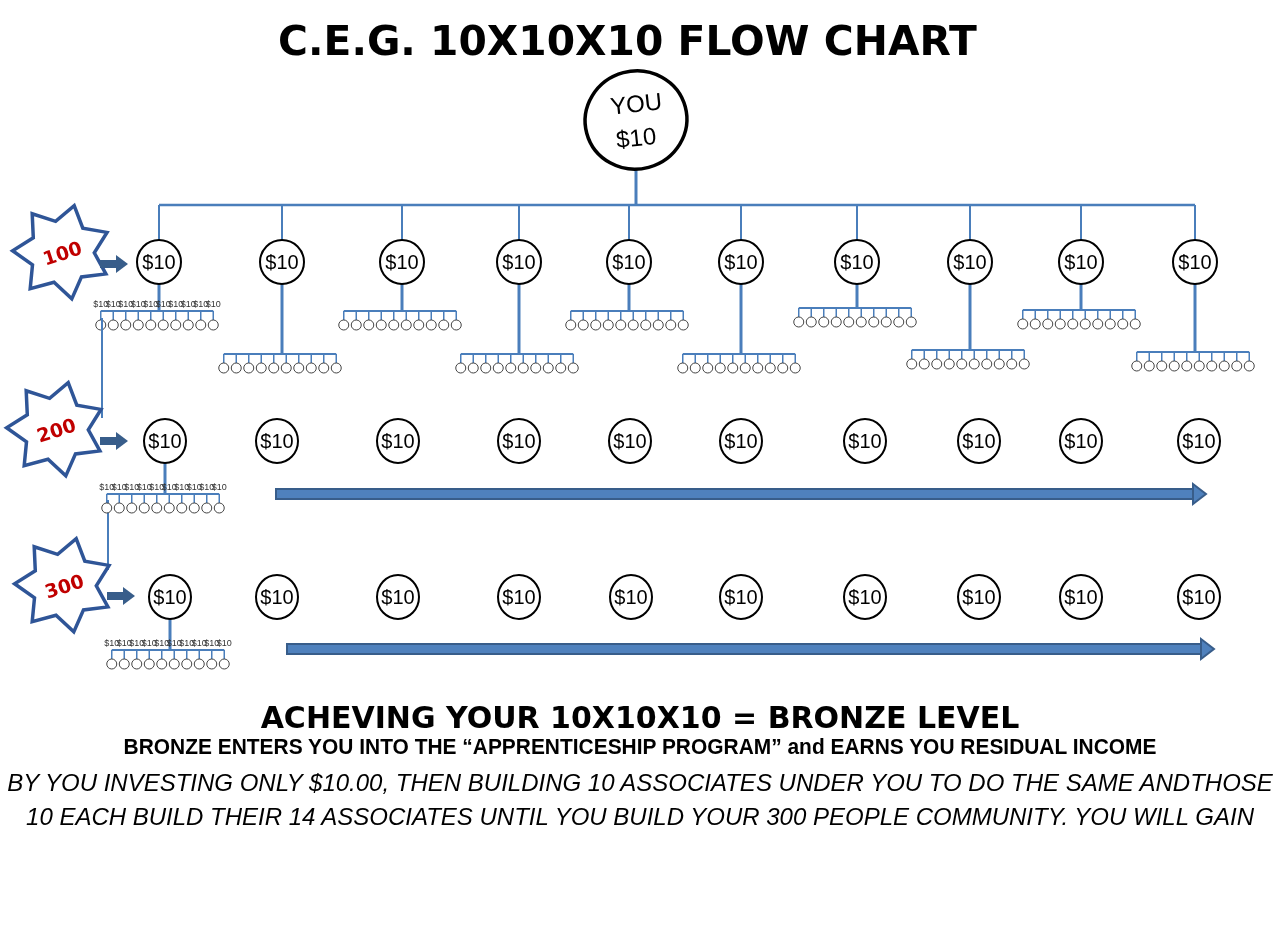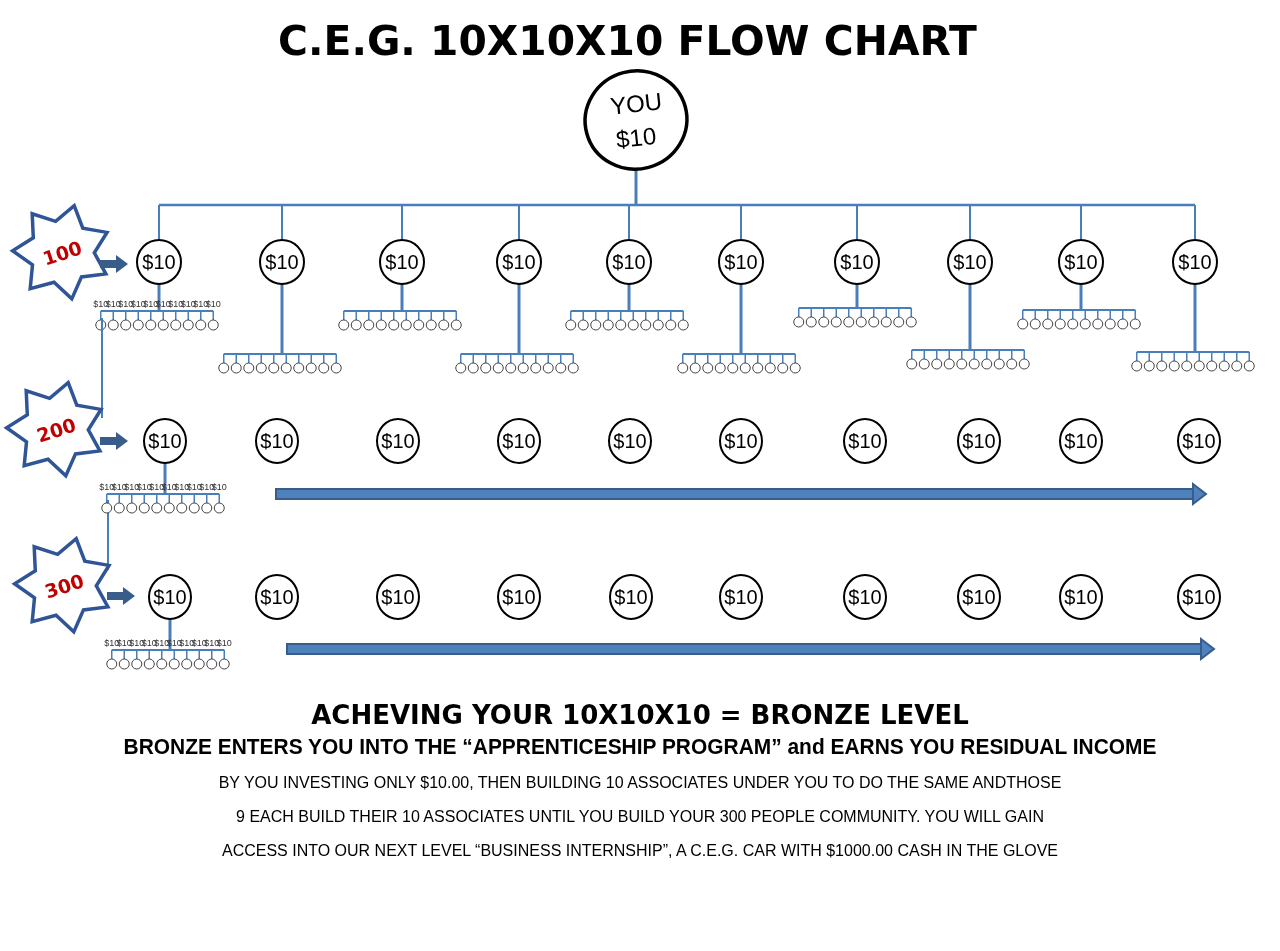--- a/index.html
+++ b/index.html
@@ -4,23 +4,23 @@
 <style>
   html, body { margin: 0; padding: 0; background: #ffffff; }
   body { width: 1280px; height: 951px; position: relative; overflow: hidden; font-family: "Liberation Sans", sans-serif; }
   #diagram { position: absolute; left: 0; top: 0; width: 1280px; height: 951px; }
   .title {
     position: absolute; left: 0; top: 18px; width: 1255px; text-align: center;
     font-family: "DejaVu Sans", sans-serif; font-weight: bold; font-size: 40px; letter-spacing: 0px; color: #000;
     transform: scaleX(1.02);
   }
   .text-block { position: absolute; left: 0; width: 1280px; text-align: center; color: #000; }
-  .headline1 { top: 700px; font-family: "DejaVu Sans", sans-serif; font-weight: bold; font-size: 26px; }
+  .headline1 { top: 700px; font-family: "DejaVu Sans", sans-serif; font-weight: bold; font-size: 30px; }
   .headline2 { top: 734px; font-family: "Liberation Sans", sans-serif; font-weight: bold; font-size: 22.5px; transform: scaleX(0.93); }
-  .body-lines { top: 766px; font-family: "Liberation Sans", sans-serif; font-size: 16px; line-height: 34px; }
+  .body-lines { top: 766px; font-family: "Liberation Sans", sans-serif; font-size: 24px; line-height: 34px; font-style: italic; }
   .body-line { display: block; white-space: nowrap; }
 </style>
 </head>
 <body>
 
 <div id="diagram">
   <svg id="chart-svg" width="1280" height="951" xmlns="http://www.w3.org/2000/svg">
       <line x1="636" y1="165" x2="636" y2="205" stroke="#4a7ebb" stroke-width="3"></line>
       <line x1="159" y1="205" x2="1195" y2="205" stroke="#4a7ebb" stroke-width="2.5"></line>
       <line x1="159" y1="205" x2="159" y2="240" stroke="#4a7ebb" stroke-width="2"></line>
@@ -488,15 +488,14 @@
       </g>
     </svg>
 </div>
 
 <div class="title">C.E.G.  10X10X10   FLOW CHART</div>
 
 <div class="text-block headline1">ACHEVING YOUR 10X10X10 = BRONZE LEVEL</div>
 <div class="text-block headline2">BRONZE ENTERS YOU INTO THE “APPRENTICESHIP PROGRAM” and EARNS YOU RESIDUAL INCOME</div>
 <div class="text-block body-lines">
   <span class="body-line">BY YOU INVESTING ONLY $10.00, THEN BUILDING 10 ASSOCIATES UNDER YOU TO DO THE SAME ANDTHOSE</span>
-  <span class="body-line">9 EACH BUILD THEIR 10 ASSOCIATES UNTIL YOU BUILD YOUR 300 PEOPLE COMMUNITY. YOU WILL GAIN</span>
-  <span class="body-line">ACCESS INTO OUR NEXT LEVEL “BUSINESS INTERNSHIP”, A C.E.G. CAR WITH $1000.00 CASH IN THE GLOVE</span>
+  <span class="body-line">10 EACH BUILD THEIR 14 ASSOCIATES UNTIL YOU BUILD YOUR 300 PEOPLE COMMUNITY. YOU WILL GAIN</span>
 </div>
 
 </body></html>

